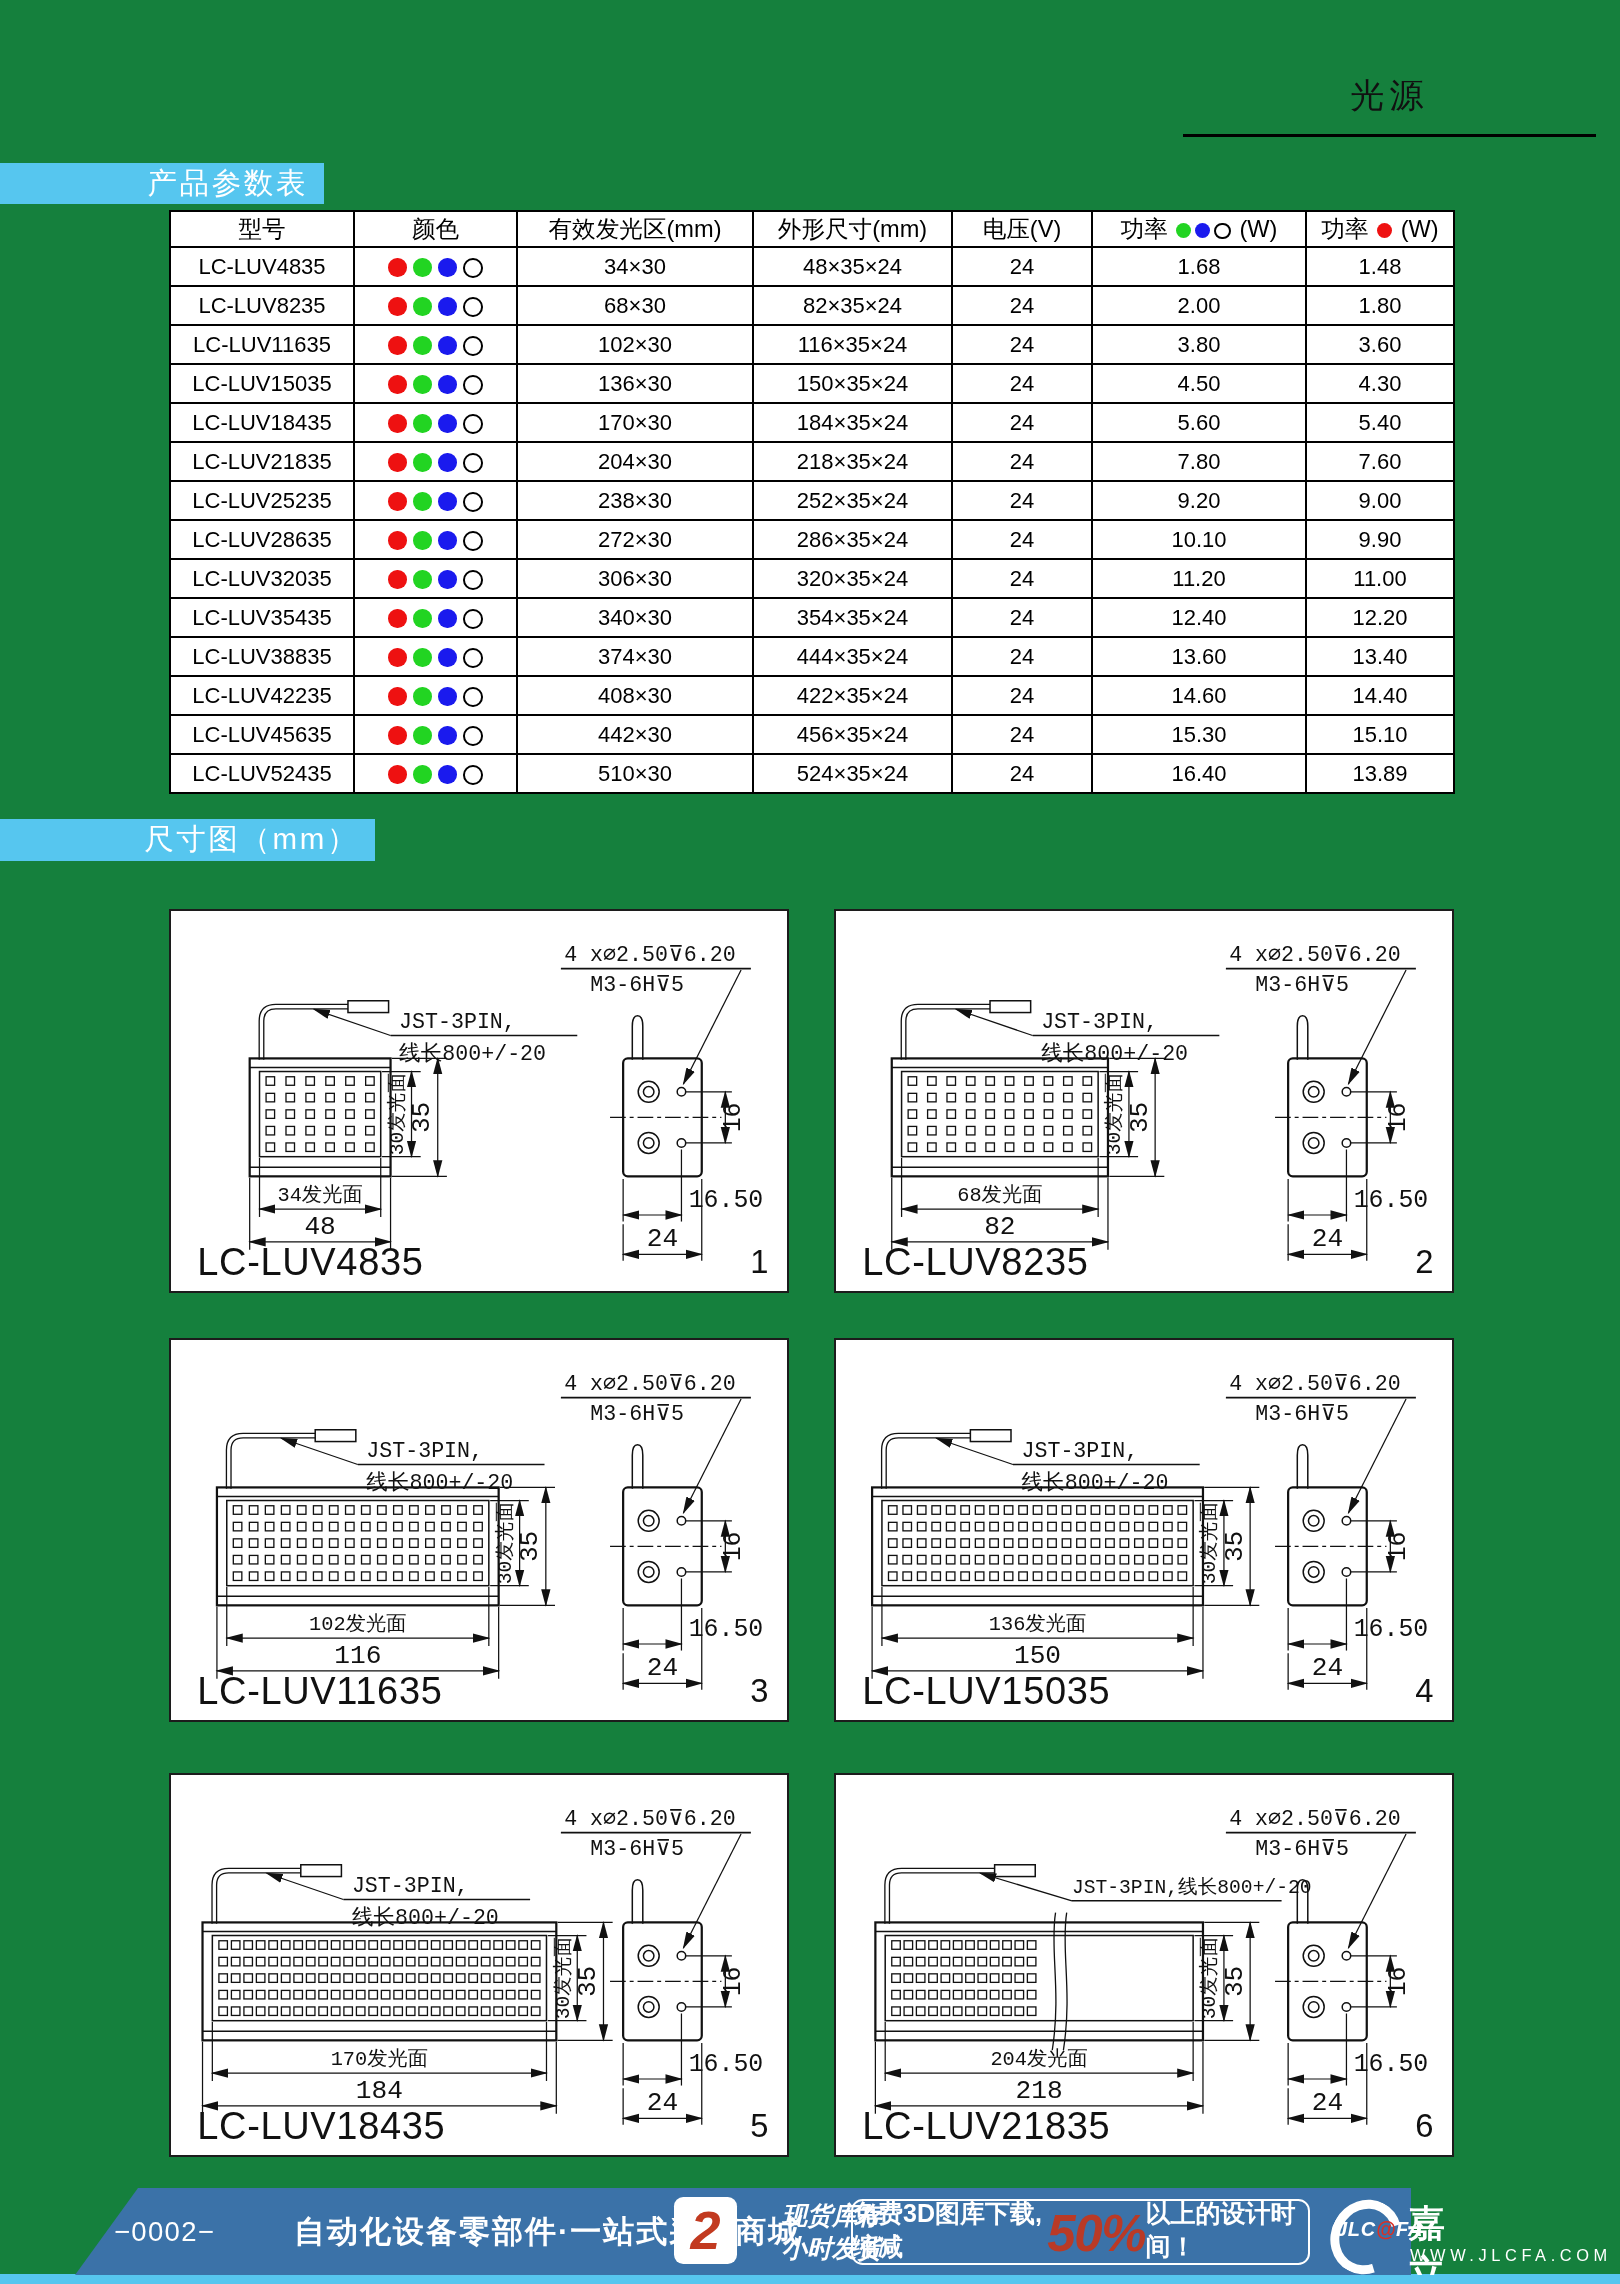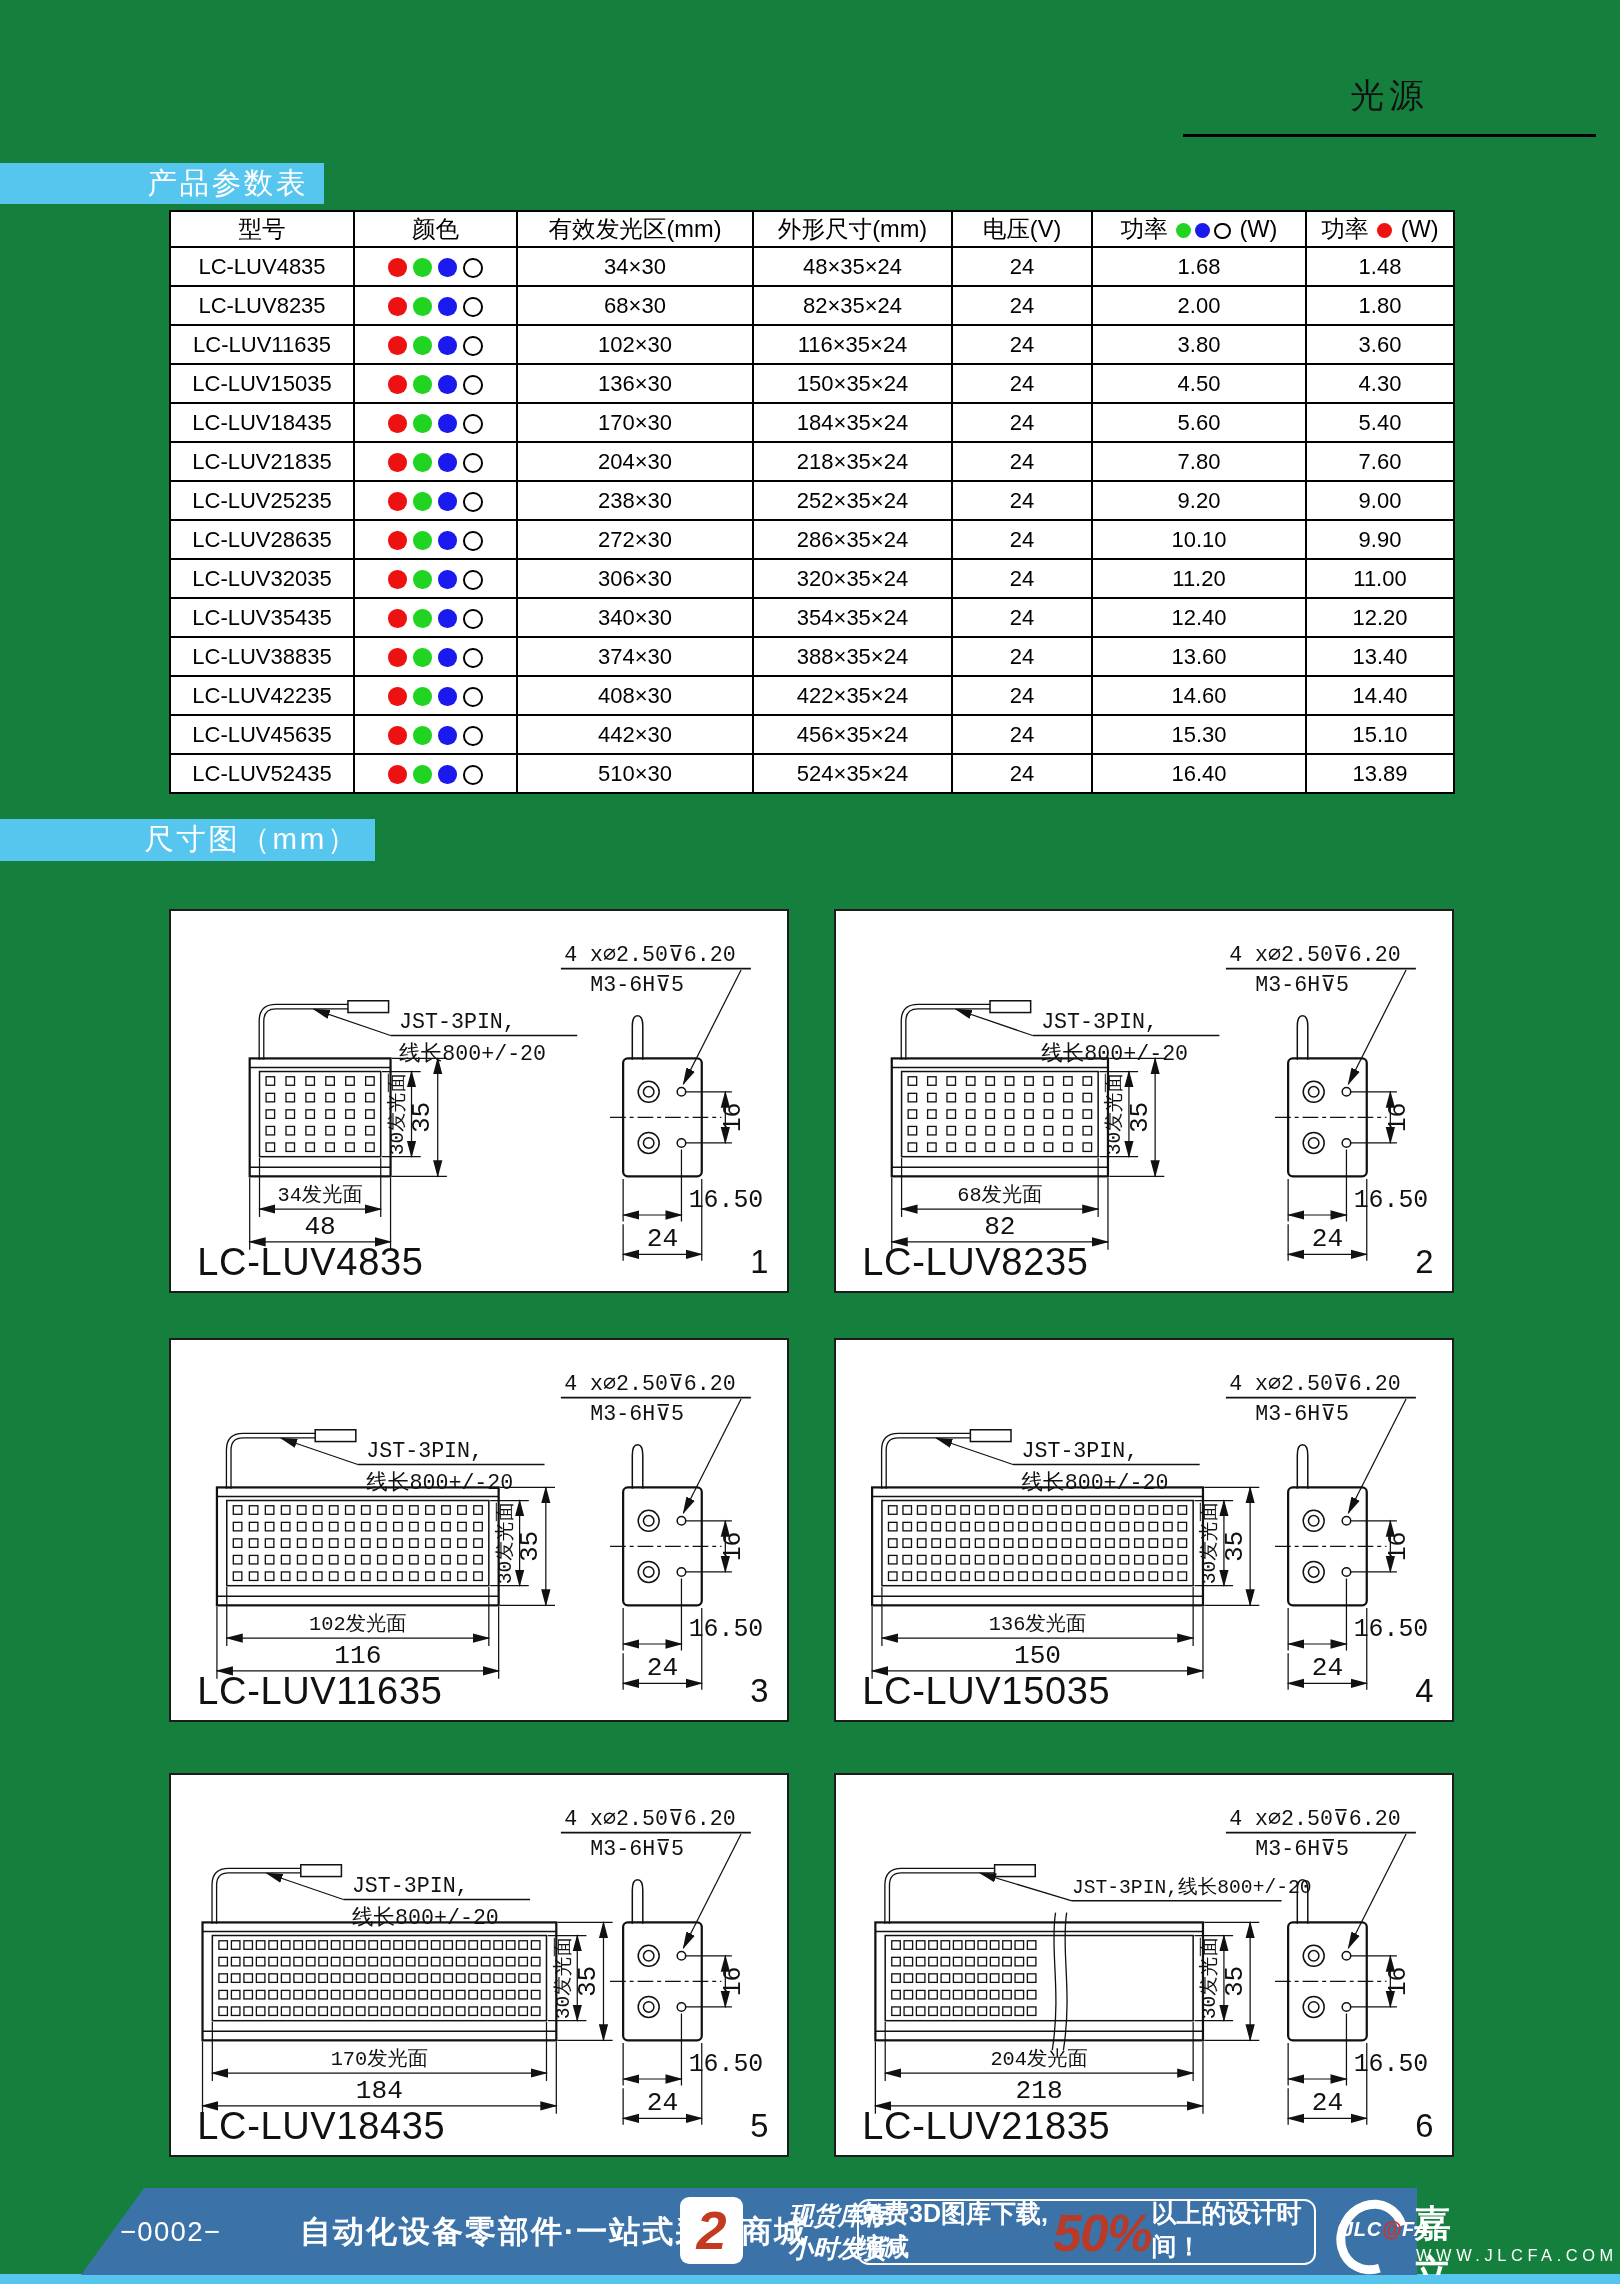--- a/index.html
+++ b/index.html
@@ -42,21 +42,21 @@
   .rule{stroke:#111;stroke-width:2.4}
   .cl{fill:none;stroke:#111;stroke-width:1.6;stroke-dasharray:24 6 6 6}
   .cab1{fill:none;stroke:#111;stroke-width:9}
   .cab2{fill:none;stroke:#fff;stroke-width:5}
   .brk{fill:none;stroke:#111;stroke-width:2}
   .tmono{font-family:"Liberation Mono","DejaVu Sans Mono",monospace;}
   .tsans{font-family:"Liberation Sans",sans-serif;}
 
   
   .footer-strip{position:absolute;left:0;top:2274px;width:1620px;height:9.8px;}
-  .footer-bar{position:absolute;left:10px;top:2188px;width:1407px;height:87px;
+  .footer-bar{position:absolute;left:4px;top:2188px;width:1407px;height:87px;
               clip-path:polygon(134px 0,1620px 0,1620px 87px,71px 87px);color:#fff;}
   .f-pageno{position:absolute;left:110px;top:0;height:87px;line-height:87px;
             font-size:27.5px;letter-spacing:1.3px;}
   .f-slogan{position:absolute;left:290px;top:0;height:87px;line-height:87px;
             font-size:31px;font-weight:bold;letter-spacing:2px;}
   .f-badge{position:absolute;left:670px;top:9.2px;width:63px;height:67px;background:#fff;
            border-radius:9.2px;text-align:center;}
   .f-badge span{font-size:54px;font-weight:bold;font-style:italic;line-height:66px;}
   .f-stock{position:absolute;left:746px;top:10.5px;font-style:italic;font-weight:bold;
            font-size:25px;line-height:33px;margin-left:32px;}
@@ -201,21 +201,21 @@
           <td>340×30</td>
           <td>354×35×24</td>
           <td>24</td>
           <td>12.40</td>
           <td>12.20</td>
         </tr>
         <tr>
           <td class="cell-model">LC-LUV38835</td>
           <td><span class="dot" style="background:#ee1111"></span><span class="dot" style="background:#22d422"></span><span class="dot" style="background:#1a1aee"></span><span class="dot outline"></span></td>
           <td>374×30</td>
-          <td>388×35×24</td>
+          <td>444×35×24</td>
           <td>24</td>
           <td>13.60</td>
           <td>13.40</td>
         </tr>
         <tr>
           <td class="cell-model">LC-LUV42235</td>
           <td><span class="dot" style="background:#ee1111"></span><span class="dot" style="background:#22d422"></span><span class="dot" style="background:#1a1aee"></span><span class="dot outline"></span></td>
           <td>408×30</td>
           <td>422×35×24</td>
           <td>24</td>

